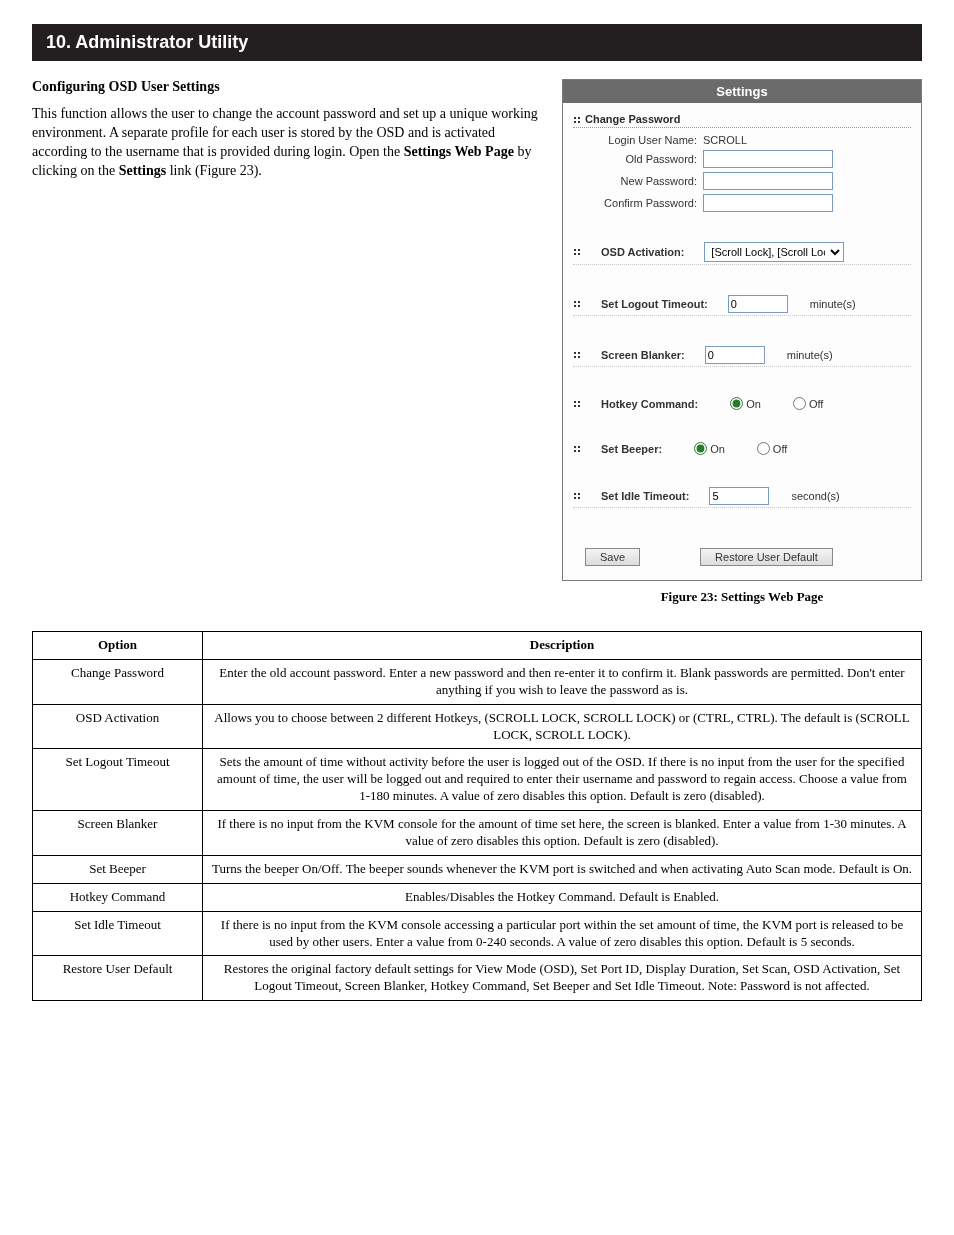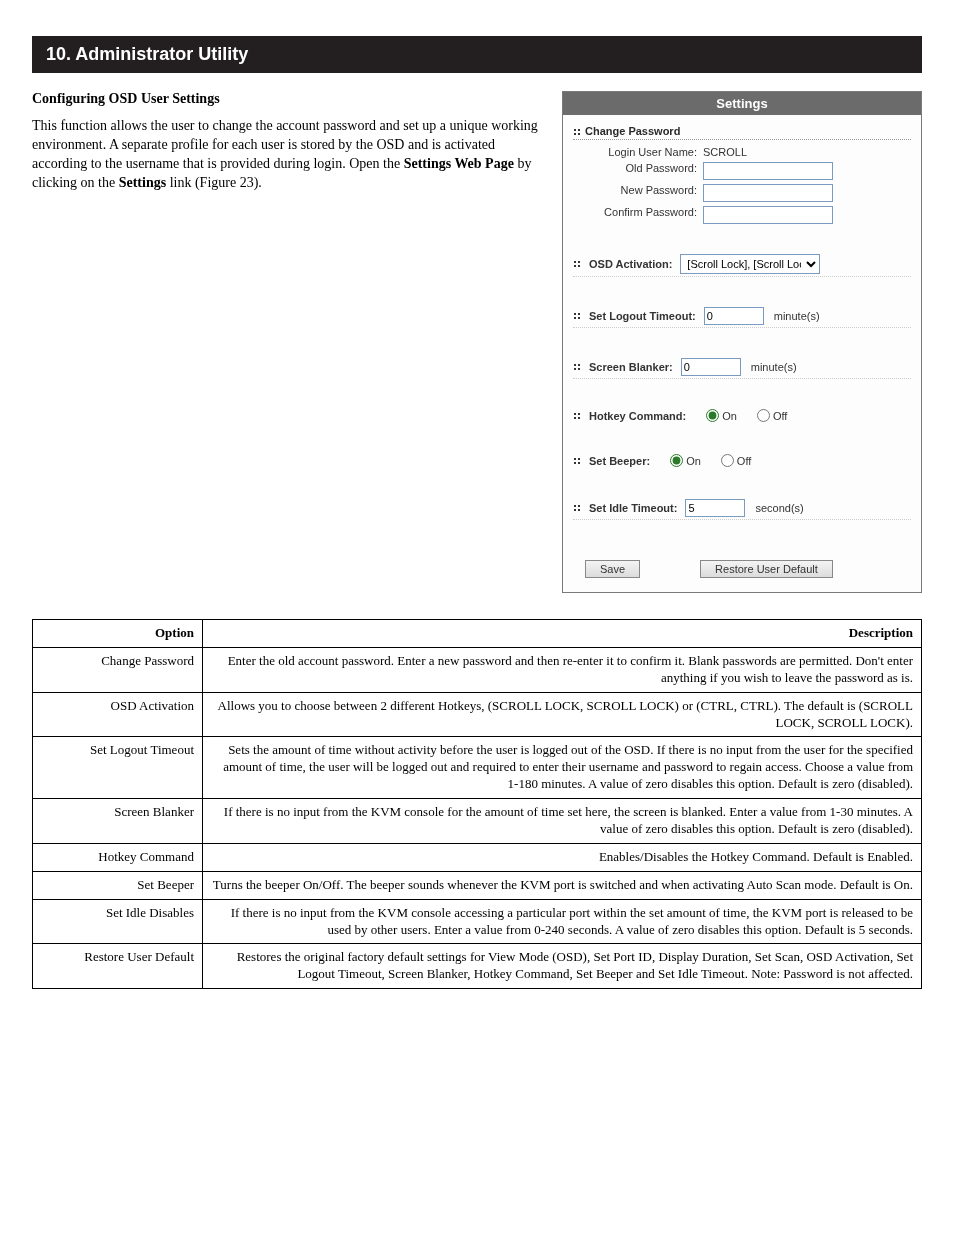--- a/index.html
+++ b/index.html
@@ -4,21 +4,21 @@
 <style>
   * { box-sizing: border-box; margin: 0; padding: 0; }
   body {
     font-family: "Times New Roman", Times, serif;
     background: #fff;
     color: #000;
     width: 954px;
     margin: 0 auto;
     padding: 0 0 40px 0;
   }
-  .page { padding: 12px 32px; }
+  .page { padding: 0 32px; }
 
   
   .header-bar {
     background: #231f20;
     color: #fff;
     font-family: Arial, Helvetica, sans-serif;
     font-weight: bold;
     font-size: 18px;
     padding: 8px 14px;
     margin: 24px 0 18px 0;
@@ -63,20 +63,21 @@
     margin-right: 4px;
     background:
       radial-gradient(circle at 2px 2px, #333 1px, transparent 1px),
       radial-gradient(circle at 6px 2px, #333 1px, transparent 1px),
       radial-gradient(circle at 2px 6px, #333 1px, transparent 1px),
       radial-gradient(circle at 6px 6px, #333 1px, transparent 1px);
     vertical-align: middle;
   }
   .form-row {
     display: flex;
+    align-items: center;
     margin: 4px 0;
   }
   .form-label {
     width: 130px;
     text-align: right;
     padding-right: 6px;
     font-size: 11px;
   }
   .tinput {
     border: 1px solid #7a9ac0;
@@ -87,21 +88,21 @@
   }
   .w130 { width: 130px; }
   .w60 { width: 60px; }
   .inline-block {
     font-weight: bold;
     margin-top: 30px;
     padding-bottom: 2px;
     border-bottom: 1px dotted #ccc;
     display: flex;
     align-items: center;
-    gap: 8px;
+    gap: 20px;
   }
   .inline-block.noborder { border-bottom: none; }
   .inline-block::before {
     content: "";
     display: inline-block;
     width: 8px; height: 8px;
     background:
       radial-gradient(circle at 2px 2px, #333 1px, transparent 1px),
       radial-gradient(circle at 6px 2px, #333 1px, transparent 1px),
       radial-gradient(circle at 2px 6px, #333 1px, transparent 1px),
@@ -137,21 +138,21 @@
   
   table.opts {
     width: 100%;
     border-collapse: collapse;
     margin-top: 26px;
     font-size: 13px;
   }
   table.opts th, table.opts td {
     border: 1px solid #000;
     padding: 5px 8px;
-    text-align: right;
+    text-align: center;
     vertical-align: top;
     line-height: 1.3;
   }
   table.opts th { font-weight: bold; }
   .col-opt { width: 170px; }
 
   
   .pageno-wrap { text-align: center; margin-top: 60px; }
   .pageno {
     display: inline-block;
@@ -251,20 +252,21 @@
             <span class="unit">second(s)</span>
           </div>
 
           <div class="btnrow">
             <button class="wbtn">Save</button>
             <button class="wbtn">Restore User Default</button>
           </div>
 
         </div>
       </div>
+      <div class="figcap">Figure 23: Settings Web Page</div>
     </div>
   </div>
 
   <table class="opts">
     <thead>
       <tr>
         <th class="col-opt">Option</th>
         <th>Description</th>
       </tr>
     </thead>
@@ -279,29 +281,29 @@
         </tr>
         <tr>
           <td class="col-opt">Set Logout Timeout</td>
           <td>Sets the amount of time without activity before the user is logged out of the OSD. If there is no input from the user for the specified amount of time, the user will be logged out and required to enter their username and password to regain access. Choose a value from 1-180 minutes. A value of zero disables this option. Default is zero (disabled).</td>
         </tr>
         <tr>
           <td class="col-opt">Screen Blanker</td>
           <td>If there is no input from the KVM console for the amount of time set here, the screen is blanked. Enter a value from 1-30 minutes. A value of zero disables this option. Default is zero (disabled).</td>
         </tr>
         <tr>
+          <td class="col-opt">Set Beeper</td>
+          <td>Turns the beeper On/Off. The beeper sounds whenever the KVM port is switched and when activating Auto Scan mode. Default is On.</td>
+        </tr>
+        <tr>
           <td class="col-opt">Hotkey Command</td>
           <td>Enables/Disables the Hotkey Command. Default is Enabled.</td>
         </tr>
         <tr>
-          <td class="col-opt">Set Beeper</td>
-          <td>Turns the beeper On/Off. The beeper sounds whenever the KVM port is switched and when activating Auto Scan mode. Default is On.</td>
-        </tr>
-        <tr>
-          <td class="col-opt">Set Idle Disables</td>
+          <td class="col-opt">Set Idle Timeout</td>
           <td>If there is no input from the KVM console accessing a particular port within the set amount of time, the KVM port is released to be used by other users. Enter a value from 0-240 seconds. A value of zero disables this option. Default is 5 seconds.</td>
         </tr>
         <tr>
           <td class="col-opt">Restore User Default</td>
           <td>Restores the original factory default settings for View Mode (OSD), Set Port ID, Display Duration, Set Scan, OSD Activation, Set Logout Timeout, Screen Blanker, Hotkey Command, Set Beeper and Set Idle Timeout. Note: Password is not affected.</td>
         </tr>
       </tbody>
   </table>
 
 

